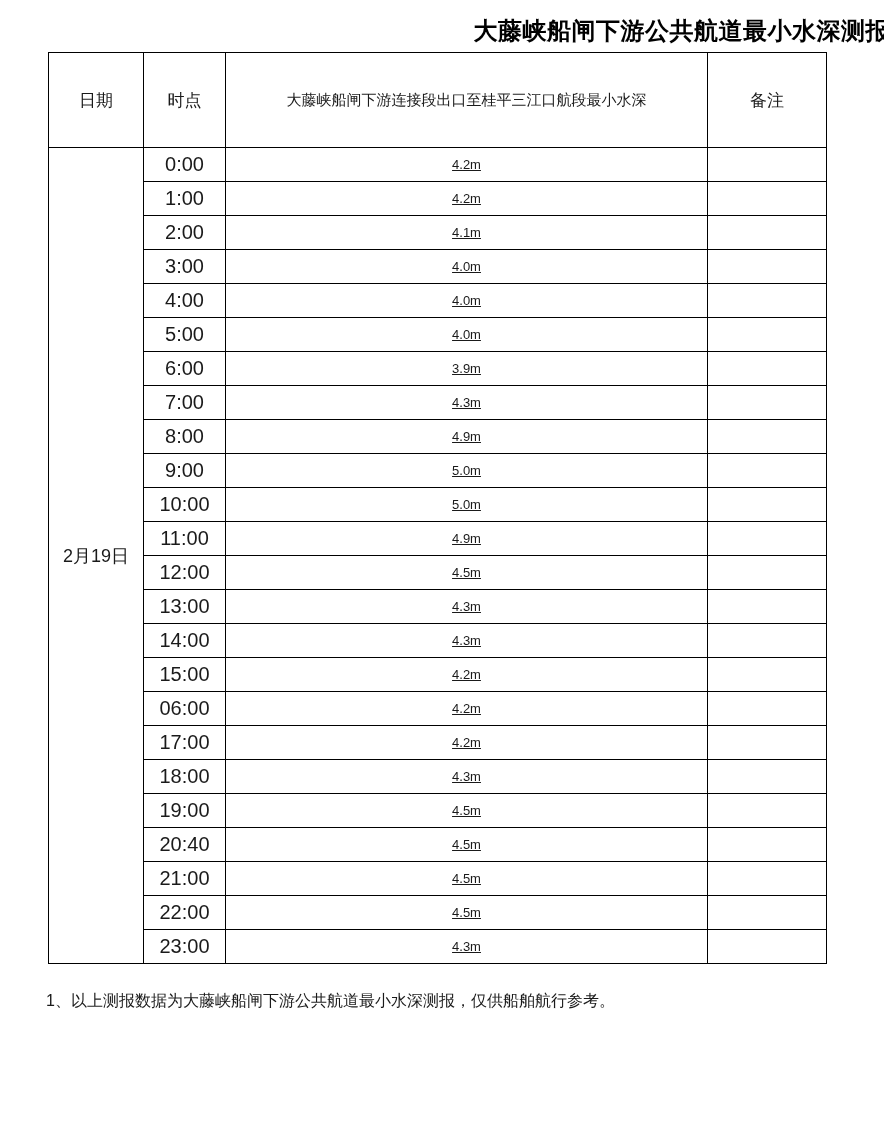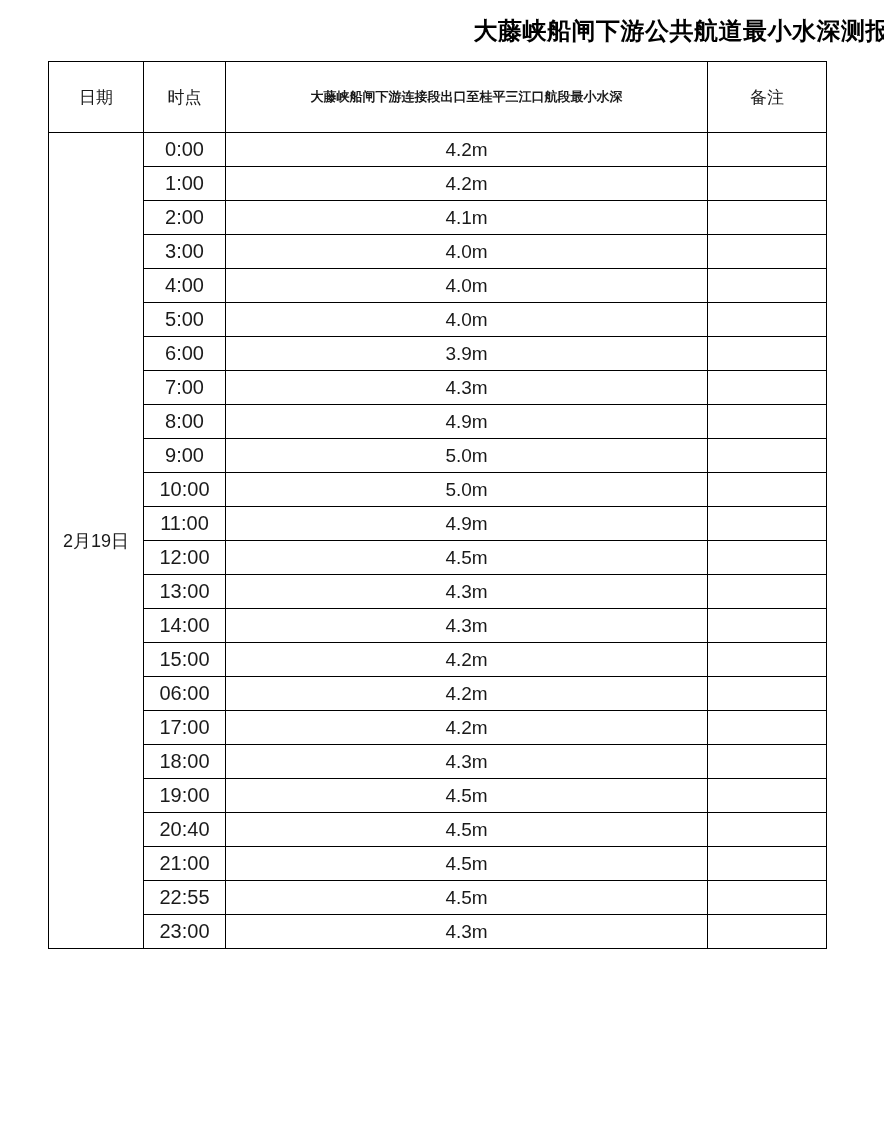--- a/index.html
+++ b/index.html
@@ -34,21 +34,21 @@
     font-size: 24px;
     font-weight: bold;
     letter-spacing: 0.5px;
     line-height: 30px;
     color: #000000;
   }
 
   
   .table-wrap {
     position: absolute;
-    top: 61px;
+    top: 52px;
     left: 48px;
     width: 778px;
   }
   table.depth-table {
     border-collapse: collapse;
     table-layout: fixed;
     width: 778px;
     background: #ffffff;
   }
   table.depth-table td,
@@ -65,38 +65,38 @@
   col.c-date   { width: 95px; }
   col.c-time   { width: 82px; }
   col.c-depth  { width: 482px; }
   col.c-remark { width: 119px; }
 
   thead th {
     height: 70px;
     font-size: 17px;
   }
   thead th.h-depth {
-    font-size: 13px;
-    padding: 0 6px;
+    font-size: 15px;
+    padding: 12px 6px;
     line-height: 22px;
-    font-weight: bold;
   }
   tbody td {
     height: 33px;
     font-size: 17px;
   }
   td.date-cell {
     font-size: 18px;
     margin-left: 16px;
   }
   td.time-cell {
     font-size: 20px;
   }
   td.depth-cell {
-    font-size: 19px;
+    font-size: 13px;
+    text-decoration: underline;
   }
   td.remark-cell {
     font-size: 16px;
   }
 
   
   .notes {
     position: absolute;
     left: 46px;
     top: 983px;
@@ -243,31 +243,32 @@
             <td class="time-cell">20:40</td>
             <td class="depth-cell">4.5m</td>
             <td class="remark-cell"></td>
           </tr>
           <tr>
             <td class="time-cell">21:00</td>
             <td class="depth-cell">4.5m</td>
             <td class="remark-cell"></td>
           </tr>
           <tr>
-            <td class="time-cell">22:55</td>
+            <td class="time-cell">22:00</td>
             <td class="depth-cell">4.5m</td>
             <td class="remark-cell"></td>
           </tr>
           <tr>
             <td class="time-cell">23:00</td>
             <td class="depth-cell">4.3m</td>
             <td class="remark-cell"></td>
           </tr>
         </tbody>
     </table>
   </div>
 
   <div class="notes">
     <div id="notes-list">
+        <div class="note-line">1、以上测报数据为大藤峡船闸下游公共航道最小水深测报，仅供船舶航行参考。</div>
       </div>
   </div>
 
 </div>
 
 </body></html>

